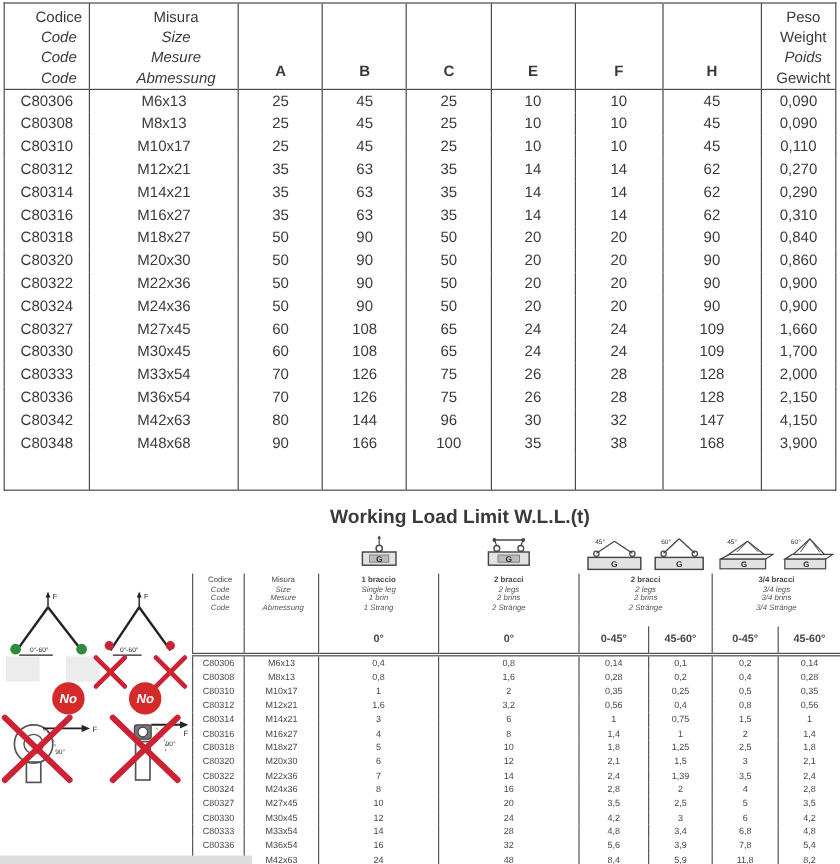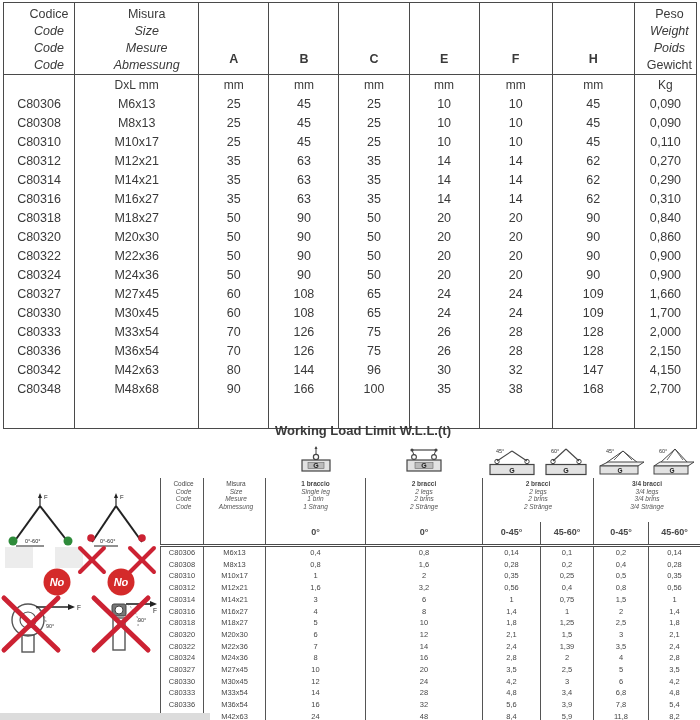--- a/index.html
+++ b/index.html
@@ -12,21 +12,21 @@
   .t1 td:first-child{border-left:none;}
   .t1 .hdr td{border-bottom:1px solid #4a4a4a;vertical-align:top;height:62px;}
   .lang{font-size:11px;line-height:12.5px;padding:3px 0 0 20px;}
   .lang .l2{font-style:italic;}
   .dimhead{font-weight:bold;font-size:15px;text-align:center;vertical-align:bottom !important;padding-bottom:6px;}
   .peso{font-size:10.5px;line-height:11.5px;padding:3px 0 0 8px;}
   .t1 .units td{text-align:center;font-size:12px;height:16px;padding-top:2px;}
   .t1 tbody td{text-align:center;font-size:12.5px;height:17px;line-height:17px;}
   .t1 .spacer td{height:27px;}
   
-  .wll-title{position:absolute;left:275px;top:423px;font-size:13px;font-weight:bold;}
+  .wll-title{position:absolute;left:275px;top:423px;font-size:16px;font-weight:bold;}
   
   .t2{position:absolute;left:160px;top:440px;width:540px;font-size:7.5px;}
   .t2 td{overflow:hidden;white-space:nowrap;}
   .t2 .icons td{height:36px;border:none;text-align:center;vertical-align:bottom;padding-bottom:1px;}
   .t2 .labels td,.t2 .angles td,.t2 tbody td{border-left:1px solid #555;}
   .t2 .labels td:last-child,.t2 .angles td:last-child,.t2 tbody td:last-child{border-right:1px solid #555;}
   .t2 .labels td{height:42px;vertical-align:top;padding:2px 0 0 3px;font-size:6.5px;line-height:7.5px;}
   .t2 .grouplab{text-align:center;padding-left:0 !important;}
   .t2 .grouplab .l1{font-weight:bold;font-style:normal;}
   .t2 .labels .l2{font-style:italic;color:#555;}
@@ -72,35 +72,24 @@
         <div class="l2">Abmessung</div>
       </td>
       <td class="dimhead">A</td>
       <td class="dimhead">B</td>
       <td class="dimhead">C</td>
       <td class="dimhead">E</td>
       <td class="dimhead">F</td>
       <td class="dimhead">H</td>
       <td class="peso">
         <div>Peso</div>
-        <div class="l2" style="font-style:italic">Weight</div>
+        <div class="l2" style="">Weight</div>
         <div style="font-style:italic">Poids</div>
         <div style="">Gewicht</div>
       </td>
-    </tr>
-    <tr class="units">
-      <td></td>
-      <td>DxL mm</td>
-      <td>mm</td>
-      <td>mm</td>
-      <td>mm</td>
-      <td>mm</td>
-      <td>mm</td>
-      <td>mm</td>
-      <td>Kg</td>
     </tr>
     </tbody>
       <tbody id="top-rows">
         <tr>
           <td>C80306</td>
           <td>M6x13</td>
           <td>25</td>
           <td>45</td>
           <td>25</td>
           <td>10</td>
@@ -264,21 +253,21 @@
         </tr>
         <tr>
           <td>C80348</td>
           <td>M48x68</td>
           <td>90</td>
           <td>166</td>
           <td>100</td>
           <td>35</td>
           <td>38</td>
           <td>168</td>
-          <td>2,700</td>
+          <td>3,900</td>
         </tr>
       </tbody>
     <tbody>
         <tr class="spacer">
       <td></td>
           <td></td>
           <td></td>
           <td></td>
           <td></td>
           <td></td>

